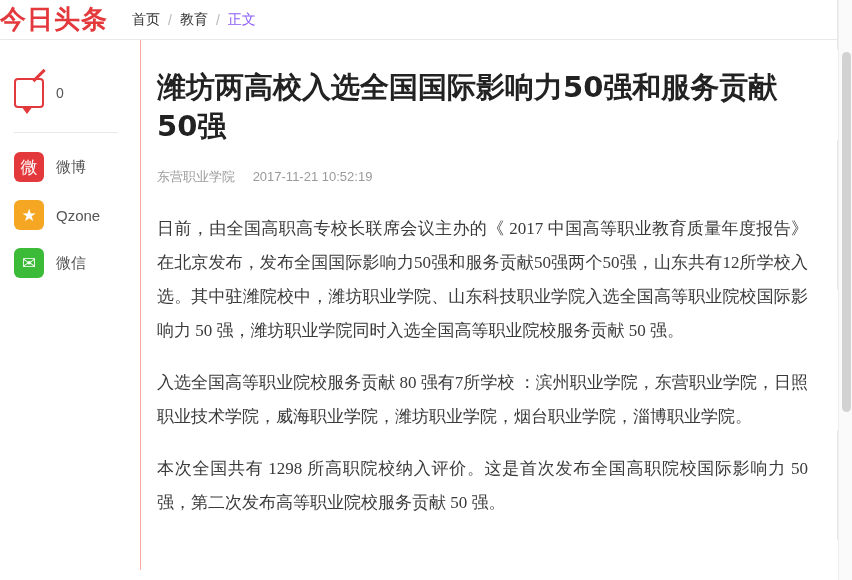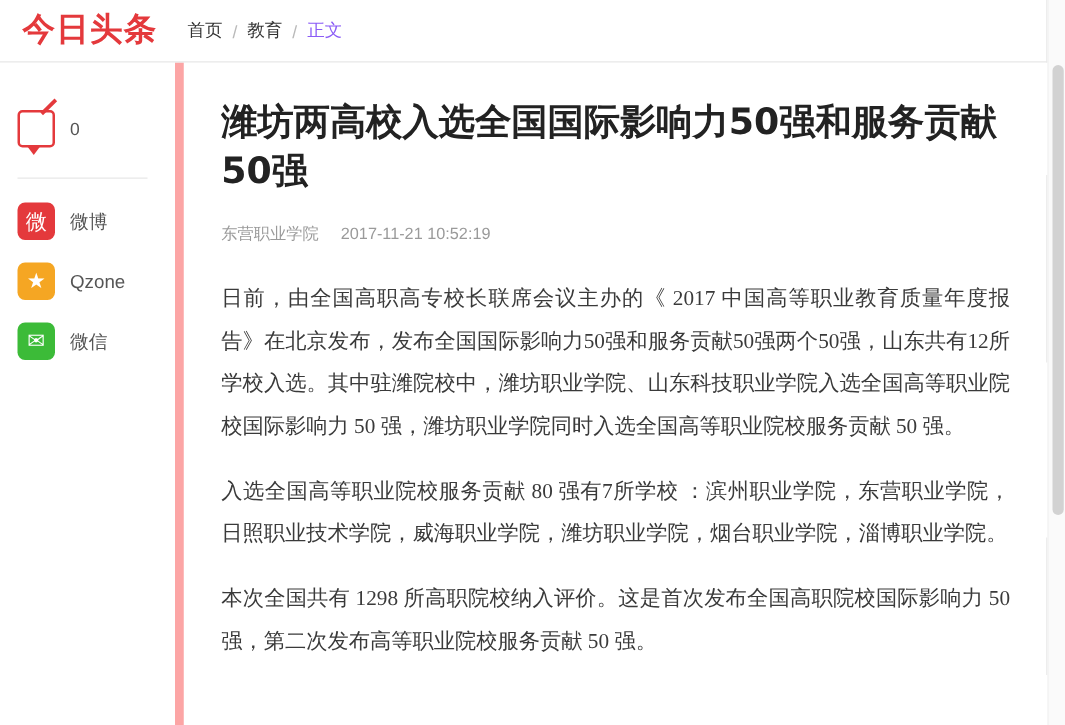--- a/index.html
+++ b/index.html
@@ -13,25 +13,24 @@
   .page {
     position: relative;
     width: 852px;
     height: 580px;
     background: #fff;
   }
 
   
   .header {
     position: relative;
-    height: 50px;
+    height: 40px;
     border-bottom: 1px solid #e8e8e8;
     display: flex;
     align-items: center;
-    padding-left: 18px;
   }
   .logo {
     color: #d9534f;
     font-size: 26px;
     font-weight: bold;
     letter-spacing: 1px;
     font-family: "DejaVu Sans", "Liberation Sans", sans-serif;
     color: #e4393c;
     line-height: 1;
     padding-bottom: 2px;
@@ -122,22 +121,22 @@
     background: #e8e8e8;
     margin: 10px 0 10px 14px;
   }
   .icon-weibo { background: #e4393c; }
   .icon-qzone { background: #f5a623; }
   .icon-wechat { background: #3cbb38; }
 
   
   .article {
     flex: 1;
-    padding: 28px 44px 0 30px;
-    border-left: 7px solid #fca5a5;
+    padding: 28px 44px 0 16px;
+    border-left: 1px solid #fca5a5;
     margin-left: 0;
   }
   .article-inner { max-width: 660px; }
   .title {
     font-size: 29px;
     line-height: 1.35;
     font-weight: bold;
     color: #222;
     margin: 0 0 22px 0;
     font-family: "DejaVu Sans", "Liberation Sans", sans-serif;

